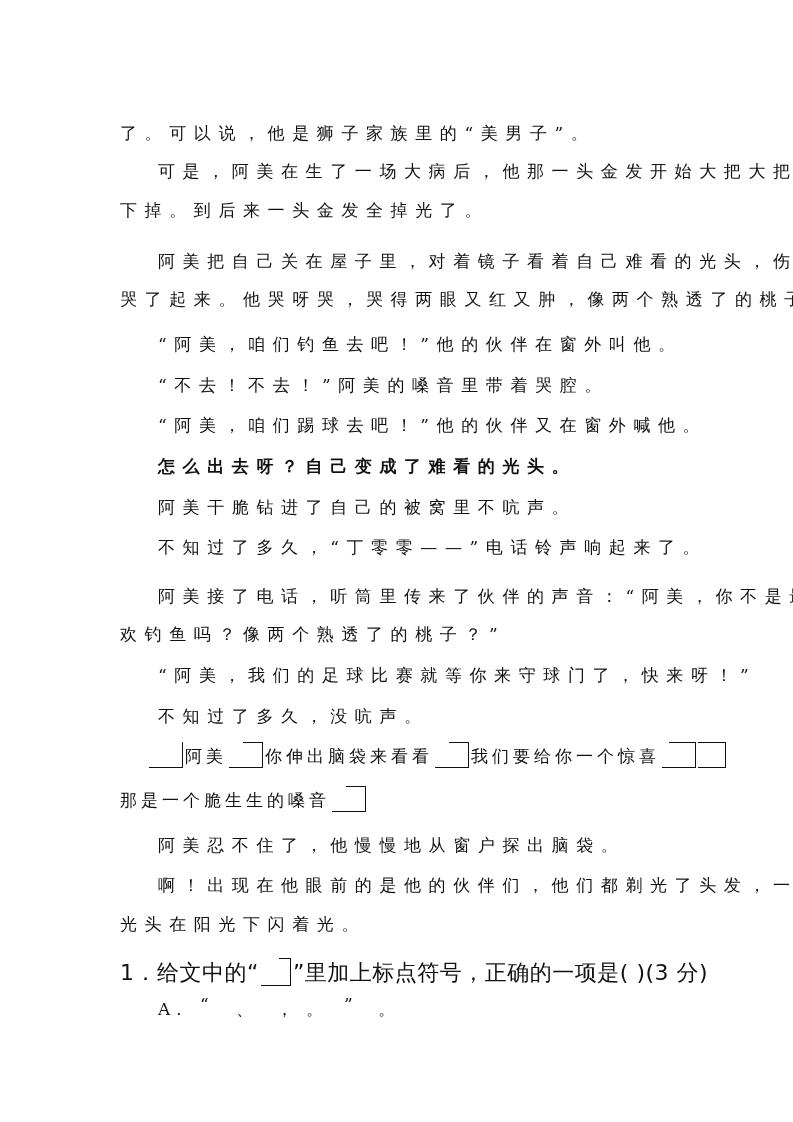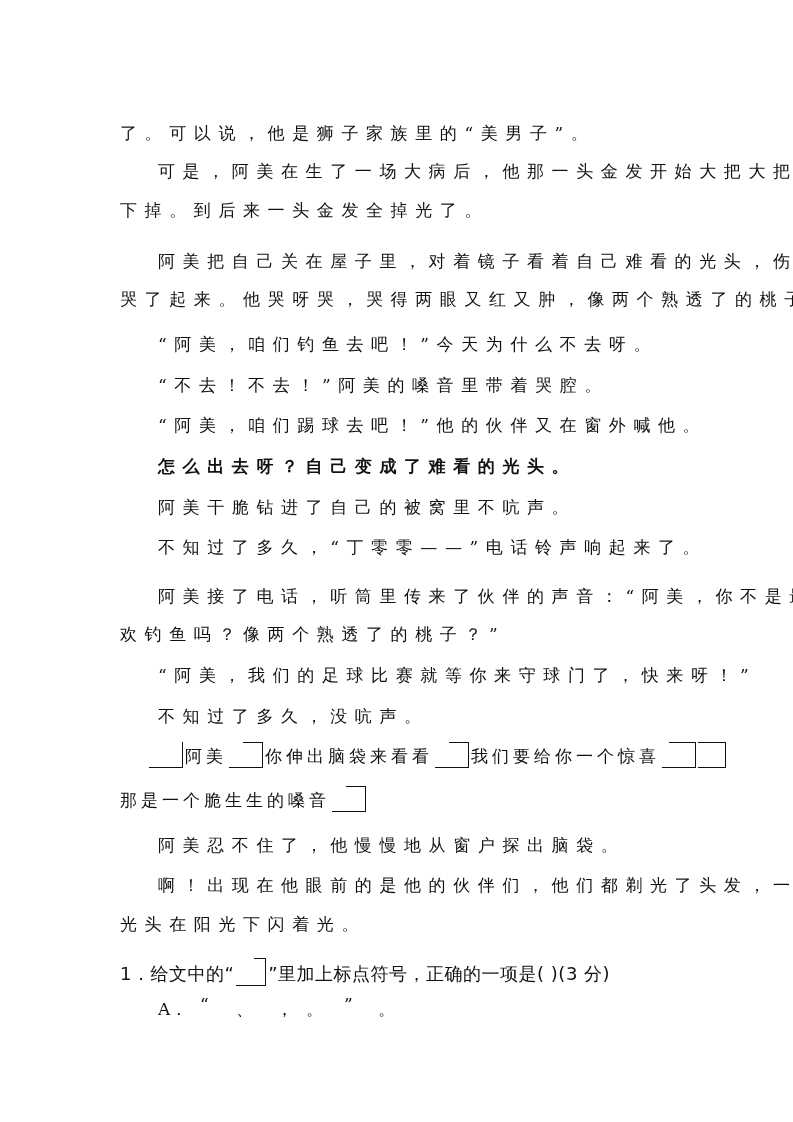--- a/index.html
+++ b/index.html
@@ -2,42 +2,42 @@
 <html><head>
   <meta charset="utf-8">
   <style>
     html, body { margin: 0; padding: 0; background: #ffffff; }
     body { width: 793px; height: 1122px; position: relative; overflow: hidden;
            font-family: "DejaVu Serif", "Liberation Serif", serif; color: #111; }
     .page { position: absolute; left: 0; top: 16px; width: 640px; height: 1122px; }
     .line { position: absolute; left: 120px; font-size: 17px; letter-spacing: 7.6px;
             white-space: nowrap; line-height: 24px; }
     .indent { left: 158px; }
-    .q { font-family: "DejaVu Sans", "Liberation Sans", sans-serif; letter-spacing: 0.5px; font-size: 18px; }
+    .q { font-family: "DejaVu Sans", "Liberation Sans", sans-serif; letter-spacing: 0.5px; font-size: 22px; }
     .box { display: inline-block; position: relative; width: 34px; height: 26px;
            vertical-align: -6px; margin: 0 2px; }
     .box::before { content: ""; position: absolute; right: 0; top: 0; width: 1.2px; height: 100%; background: #111; }
     .box::after { content: ""; position: absolute; left: 0; bottom: 0; width: 100%; height: 1.2px; background: #111; }
     .box .top { position: absolute; right: 0; top: 0; width: 0; height: 1.2px; background: #111; }
     .box.full .top { width: 100%; }
     .box.small { width: 28px; height: 26px; }
     .optA { position: absolute; left: 158px; top: 982px; font-size: 17px; white-space: nowrap; }
     .optA span { position: absolute; top: 0; }
   </style>
 </head>
 <body>
 
 <div class="page">
   <div id="lines-top">
       <div class="line" style="top: 105px;">了。可以说，他是狮子家族里的“美男子”。</div>
       <div class="line indent" style="top: 143px;">可是，阿美在生了一场大病后，他那一头金发开始大把大把地往</div>
       <div class="line" style="top: 182px;">下掉。到后来一头金发全掉光了。</div>
       <div class="line indent" style="top: 233px;">阿美把自己关在屋子里，对着镜子看着自己难看的光头，伤心地</div>
       <div class="line" style="top: 271px;">哭了起来。他哭呀哭，哭得两眼又红又肿，像两个熟透了的桃子。</div>
-      <div class="line indent" style="top: 316px;">“阿美，咱们钓鱼去吧！”今天为什么不去呀。</div>
+      <div class="line indent" style="top: 316px;">“阿美，咱们钓鱼去吧！”他的伙伴在窗外叫他。</div>
       <div class="line indent" style="top: 357px; text-align: center;">“不去！不去！”阿美的嗓音里带着哭腔。</div>
       <div class="line indent" style="top: 397px;">“阿美，咱们踢球去吧！”他的伙伴又在窗外喊他。</div>
       <div class="line indent" style="top: 438px; font-weight: bold;">怎么出去呀？自己变成了难看的光头。</div>
       <div class="line indent" style="top: 479px;">阿美干脆钻进了自己的被窝里不吭声。</div>
       <div class="line indent" style="top: 519px;">不知过了多久，“丁零零——”电话铃声响起来了。</div>
       <div class="line indent" style="top: 568px;">阿美接了电话，听筒里传来了伙伴的声音：“阿美，你不是最喜</div>
       <div class="line" style="top: 606px;">欢钓鱼吗？像两个熟透了的桃子？”</div>
       <div class="line indent" style="top: 647px;">“阿美，我们的足球比赛就等你来守球门了，快来呀！”</div>
       <div class="line indent" style="top: 688px;">不知过了多久，没吭声。</div>
     </div>

